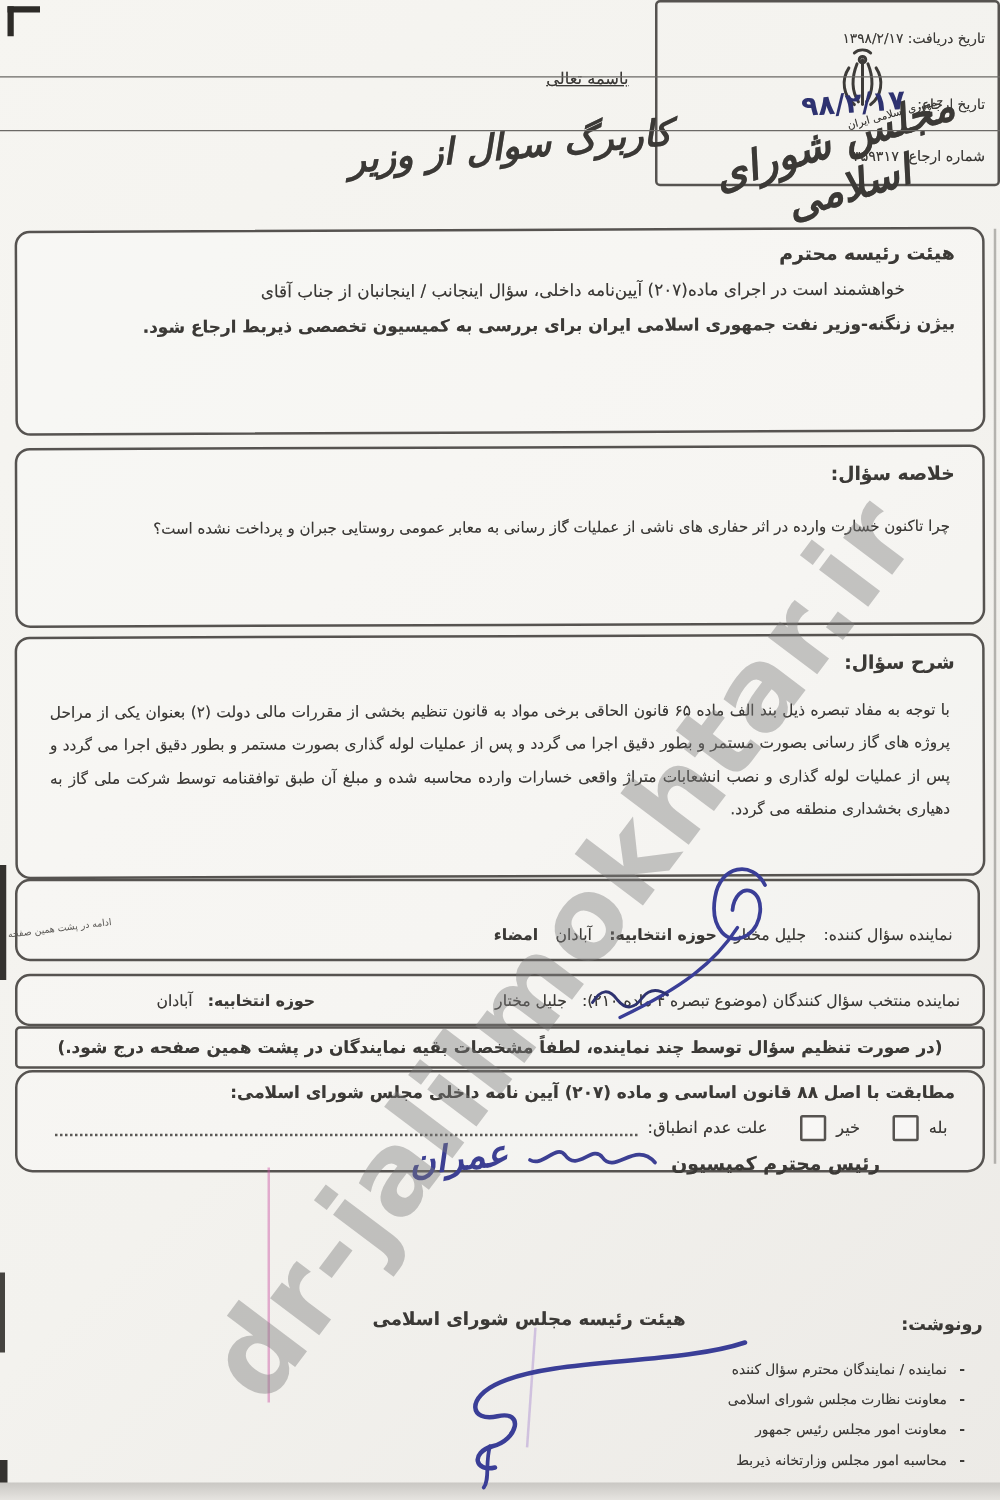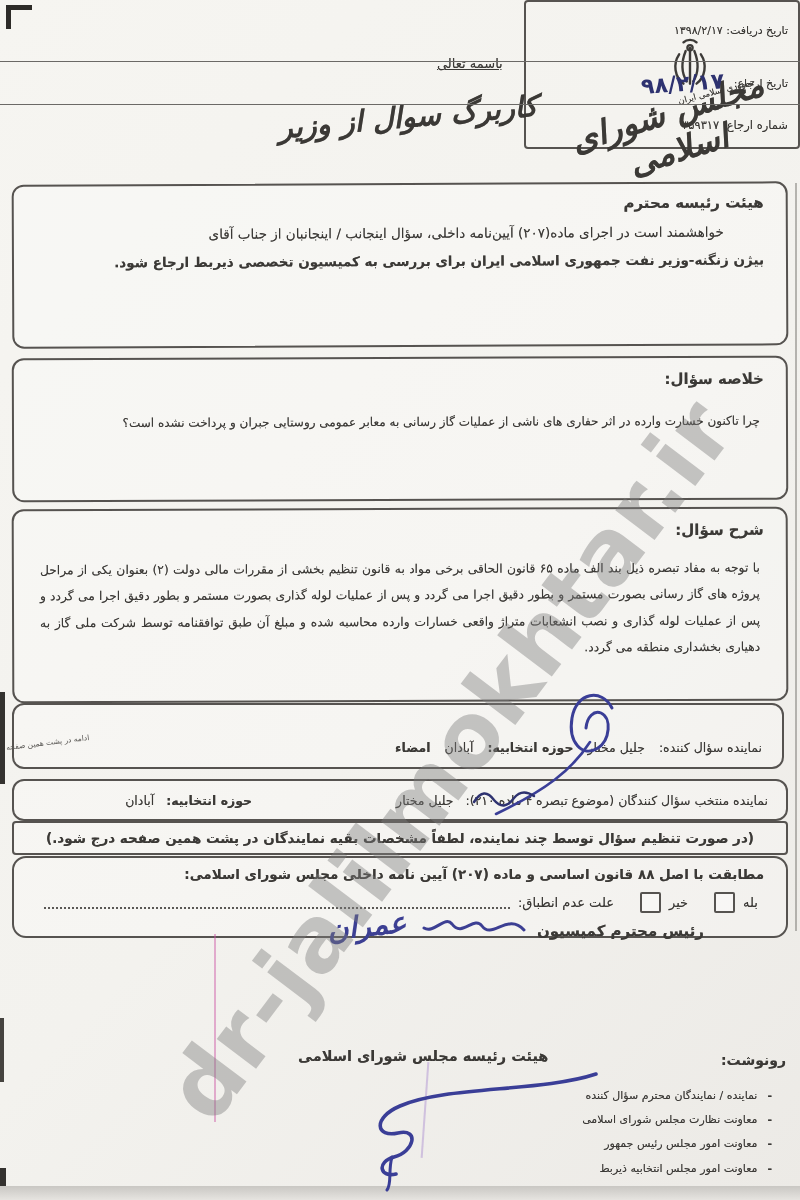--- a/index.html
+++ b/index.html
@@ -204,21 +204,21 @@
     <div class="copyitem">
         <span class="dash ink">-</span>
         <span class="ink">معاونت نظارت مجلس شورای اسلامی</span>
       </div>
     <div class="copyitem">
         <span class="dash ink">-</span>
         <span class="ink">معاونت امور مجلس رئیس جمهور</span>
       </div>
     <div class="copyitem">
         <span class="dash ink">-</span>
-        <span class="ink">معاونت امور مجلس انتخابیه ذیربط</span>
+        <span class="ink">محاسبه امور مجلس وزارتخانه ذیربط</span>
       </div>
   </div>
 
   <svg class="pen" style="left:450px;top:686px" width="200" height="132" viewBox="0 0 200 132">
     <path d="M162 22 C152 2 126 6 122 32 C118 56 132 72 148 62 C160 54 162 32 151 27 C144 24 137 31 136 42" fill="none" stroke="#3a3e97" stroke-width="3" stroke-linecap="round"></path>
     <path d="M140 56 C122 84 96 104 46 128" fill="none" stroke="#3a3e97" stroke-width="2.6" stroke-linecap="round"></path>
   </svg>
   <svg class="pen" style="left:468px;top:780px" width="72" height="32" viewBox="0 0 72 32">
     <path d="M6 22 Q16 6 26 20 Q36 32 46 18 Q54 8 66 16" fill="none" stroke="#2e3270" stroke-width="2.4" stroke-linecap="round"></path>
   </svg>

